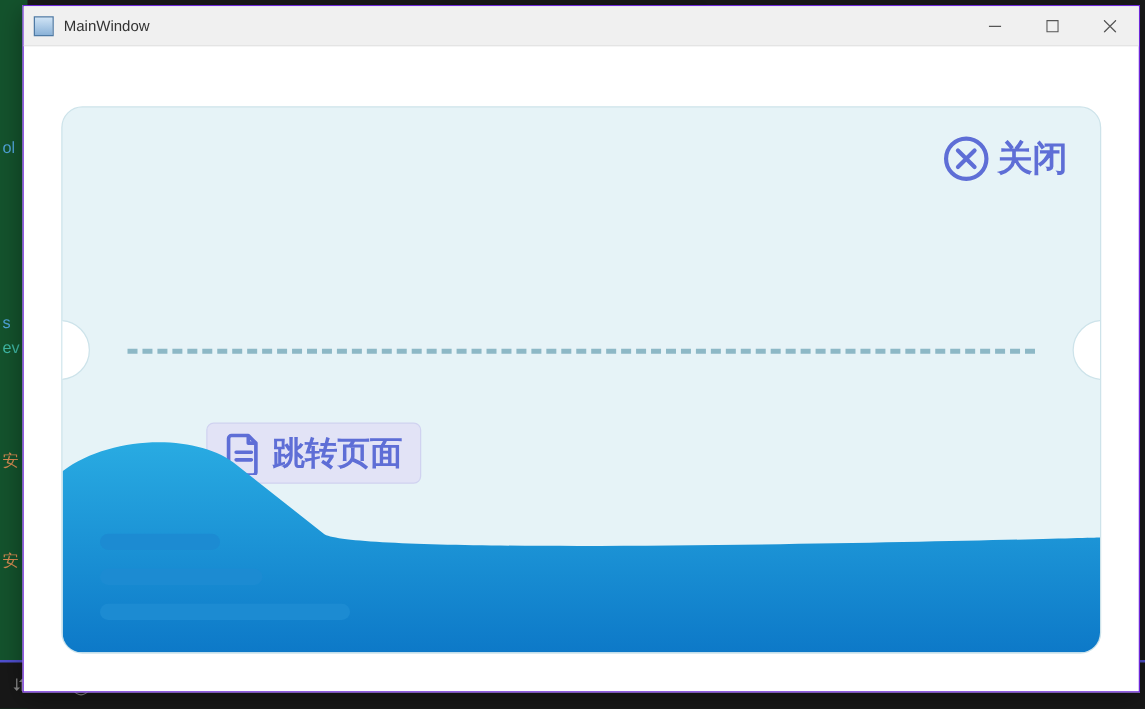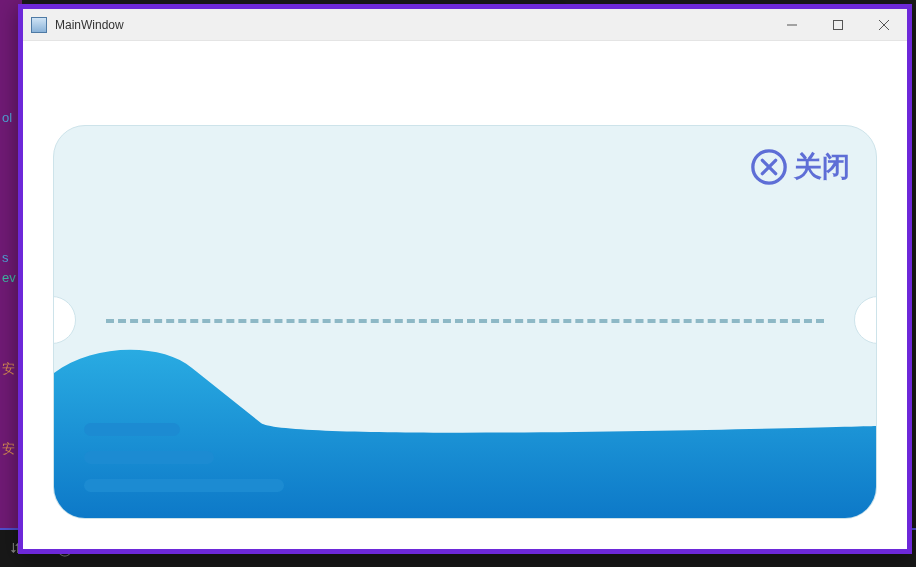--- a/index.html
+++ b/index.html
@@ -1,38 +1,38 @@
 <!DOCTYPE html>
 <html><head>
   <meta charset="utf-8">
   <style>
     * { margin:0; padding:0; box-sizing:border-box; }
     html,body { width:916px; height:567px; font-family:"Segoe UI","Microsoft YaHei",sans-serif; background:#1a1a1a; overflow:hidden; }
     
-    .ide-left { position:absolute; left:0; top:0; width:22px; height:100%; background:#701a75; color:#4fa3d6; font-size:13px; }
+    .ide-left { position:absolute; left:0; top:0; width:22px; height:100%; background:#14532d; color:#4fa3d6; font-size:13px; }
     .ide-left span { position:absolute; left:2px; white-space:nowrap; }
     .ide-bottom { position:absolute; left:0; right:0; bottom:0; height:39px; background:#181818; border-top:2px solid #5050d0; display:flex; align-items:center; padding-left:10px; }
     .ide-bottom .tray { display:flex; gap:14px; color:#888; font-size:14px; }
     .ide-bottom .right { position:absolute; right:10px; color:#ccc; font-size:12px; }
     
     .debug-bar { position:absolute; top:5px; left:50%; transform:translateX(-50%); height:24px; background:#2d2d2d; display:flex; align-items:center; padding:0 6px; border-radius:2px; box-shadow:0 2px 6px rgba(0,0,0,.5); }
     .debug-bar .dbg { width:24px; height:20px; display:flex; align-items:center; justify-content:center; color:#c5c5c5; font-size:12px; }
     .debug-bar .dbg svg { width:16px; height:16px; }
     .debug-bar .halt svg circle.outer{stroke:#3ba55d;fill:#3ba55d}
     .debug-bar .halt svg path{stroke:#fff}
     
-    .window { position:absolute; left:18px; top:4px; right:4px; height:550px; background:#fff; border:5px solid #6d28d9; box-shadow:0 4px 20px rgba(0,0,0,.4); display:flex; flex-direction:column; }
+    .window { position:absolute; left:18px; top:4px; right:4px; height:550px; background:#fff; border:1px solid #6d28d9; box-shadow:0 4px 20px rgba(0,0,0,.4); display:flex; flex-direction:column; }
     .titlebar { height:32px; display:flex; align-items:center; padding-left:8px; background:#f0f0f0; border-bottom:1px solid #e4e4e4; }
     .titlebar .app-ico { width:16px; height:16px; border:1px solid #4e7aa5; background:linear-gradient(#cfe3f5,#8ab2d8); margin-right:8px; }
     .titlebar .title { font-size:12px; color:#333; }
     .winbtns { margin-left:auto; display:flex; }
     .winbtn { width:46px; height:32px; display:flex; align-items:center; justify-content:center; color:#555; }
     .client { flex:1; position:relative; overflow:hidden; }
     
-    .ticket { position:absolute; left:30px; right:30px; top:48px; bottom:30px; background:#E6F3F7; border-radius:32px; border:1.5px solid #cde3ea; overflow:hidden;margin-top:36px; }
+    .ticket { position:absolute; left:30px; right:30px; top:48px; bottom:30px; background:#E6F3F7; border-radius:17px; border:1.5px solid #cde3ea; overflow:hidden; }
     
     .notch { position:absolute; width:48px; height:48px; background:#fff; border:1.5px solid #cde3ea; border-radius:50%; }
     .notch.l { left:-26px; top:170px; }
     .notch.r { right:-26px; top:170px; }
     
     .dashed { position:absolute; left:52px; right:52px; top:193px; border-top:4px dashed #8DB8C6; }
     
     .close-btn { position:absolute; right:26px; top:22px; display:flex; align-items:center; gap:6px; color:#5E6ED6; font-weight:700; font-size:28px; cursor:pointer; }
     .close-btn svg { width:38px; height:38px; }
     
@@ -147,20 +147,28 @@
       <div class="dashed"></div>
 
       <div class="close-btn">
         <svg viewBox="0 0 40 40">
           <circle cx="20" cy="20" r="17" fill="none" stroke="#5E6ED6" stroke-width="3.5"></circle>
           <path d="M13 13l14 14M27 13L13 27" stroke="#5E6ED6" stroke-width="3.5" stroke-linecap="round"></path>
         </svg>
         <span>关闭</span>
       </div>
 
+      <div class="jump-btn">
+        <svg viewBox="0 0 24 28">
+          <path d="M4 2h11l5 5v19a2 2 0 0 1-2 2H4a2 2 0 0 1-2-2V4a2 2 0 0 1 2-2z" fill="none" stroke="#5E6ED6" stroke-width="2.4" stroke-linejoin="round"></path>
+          <path d="M15 2v5h5" fill="none" stroke="#5E6ED6" stroke-width="2.4" stroke-linejoin="round"></path>
+          <path d="M7 13h10M7 18h10" stroke="#5E6ED6" stroke-width="2.4" stroke-linecap="round"></path>
+        </svg>
+        <span>跳转页面</span>
+      </div>
 
       <div class="wave-wrap">
         <svg viewBox="0 0 834 175" preserveAspectRatio="none">
           <defs>
             <linearGradient id="g" x1="0" y1="0" x2="0" y2="1">
               <stop offset="0" stop-color="#29ABE2"></stop>
               <stop offset="1" stop-color="#0D79C8"></stop>
             </linearGradient>
           </defs>
           <path d="M0 30 C 40 0, 110 0, 140 25 L 210 80 C 235 100, 834 83, 834 83 L 834 175 L 0 175 Z" fill="url(#g)"></path>

